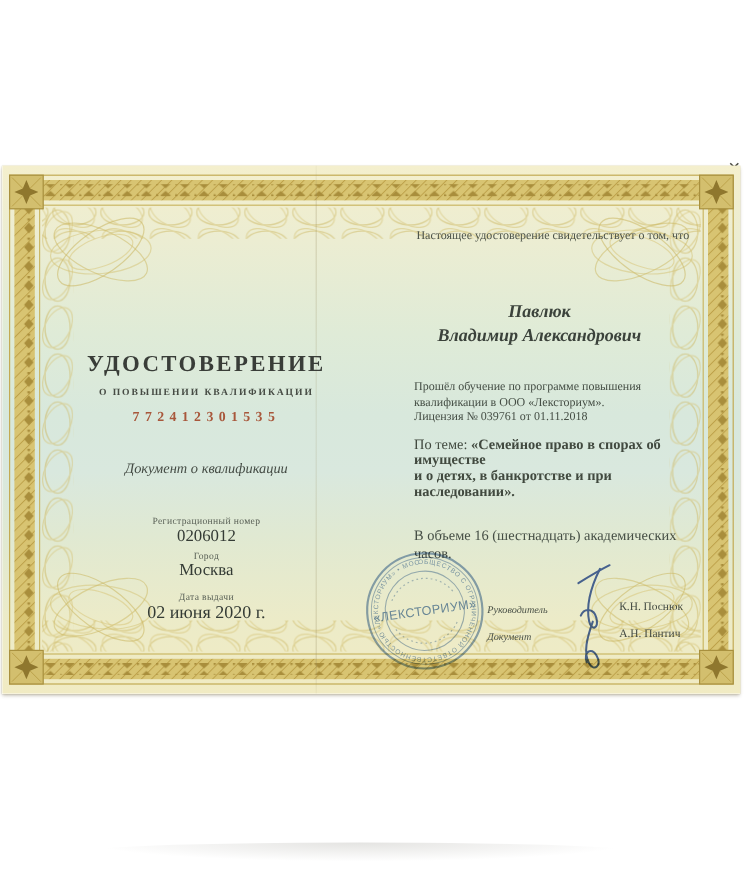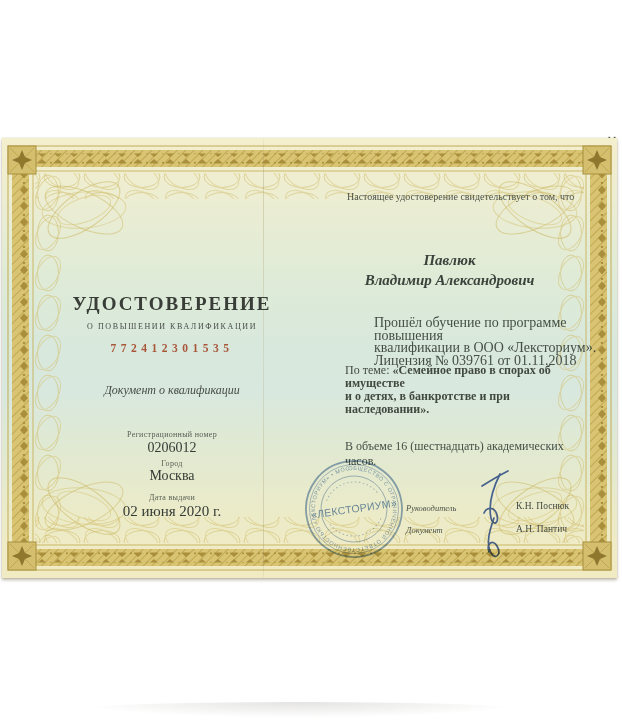--- a/index.html
+++ b/index.html
@@ -18,34 +18,34 @@
     box-shadow:0 2px 3px rgba(110,100,70,.45),0 0 1px rgba(150,140,100,.5);
   }
   .border-svg{position:absolute;left:0;top:0;width:615px;height:440px;}
   .crease{
     position:absolute;left:261px;top:0;width:1px;height:100%;
     background:linear-gradient(180deg,rgba(150,138,95,.06),rgba(150,138,95,.30) 8%,rgba(150,138,95,.16) 50%,rgba(150,138,95,.30) 94%,rgba(150,138,95,.08));
   }
   .abs{position:absolute;}
   .lblk{left:30px;width:280px;text-align:center;}
   .title{top:155px;font-size:19px;font-weight:bold;letter-spacing:2px;color:#393d38;}
-  .subtitle{top:184px;font-size:8px;font-weight:normal;letter-spacing:1.6px;color:#474c45;}
+  .subtitle{top:184px;font-size:8px;font-weight:bold;letter-spacing:1.6px;color:#474c45;}
   .serial{top:204px;font-size:11.5px;font-weight:bold;letter-spacing:4.5px;color:#a8573b;}
   .doctype{top:245px;font-size:12px;font-style:italic;color:#454c45;}
   .mlabel{font-size:8px;color:#596056;letter-spacing:.3px;}
   .reg-label{top:292px;}
   .reg-value{top:302px;font-size:14px;color:#343b35;}
   .city-label{top:321px;}
   .city-value{top:330px;font-size:14px;color:#343b35;}
   .date-label{top:355px;}
   .date-value{top:365px;font-size:15px;color:#343b35;}
   .intro{left:345px;top:53px;width:235px;text-align:left;font-size:10px;color:#4c5349;}
   .holder{left:330px;top:112px;width:235px;text-align:center;font-style:italic;font-weight:bold;
     font-size:15px;line-height:20px;color:#3b423b;}
-  .program{left:343px;top:179px;width:245px;font-size:14px;line-height:12.5px;color:#454e45;margin-left:29px;}
+  .program{left:343px;top:179px;width:245px;font-size:10px;line-height:12.5px;color:#454e45;}
   .topic{left:343px;top:226px;width:250px;font-size:12px;line-height:13px;color:#41493f;}
   .hours{left:343px;top:301px;width:250px;font-size:12px;color:#454e45;}
   .sig-label{font-size:8.5px;font-style:italic;color:#4c5349;}
   .head-label{left:404px;top:365px;}
   .sec-label{left:404px;top:387px;}
   .sig-name{font-size:9.5px;color:#434a42;}
   .head-name{left:514px;top:363px;}
   .sec-name{left:514px;top:386px;}
   .stamp{position:absolute;left:296px;top:315px;width:112px;height:112px;
     transform:rotate(-8deg);opacity:.8;mix-blend-mode:multiply;}

